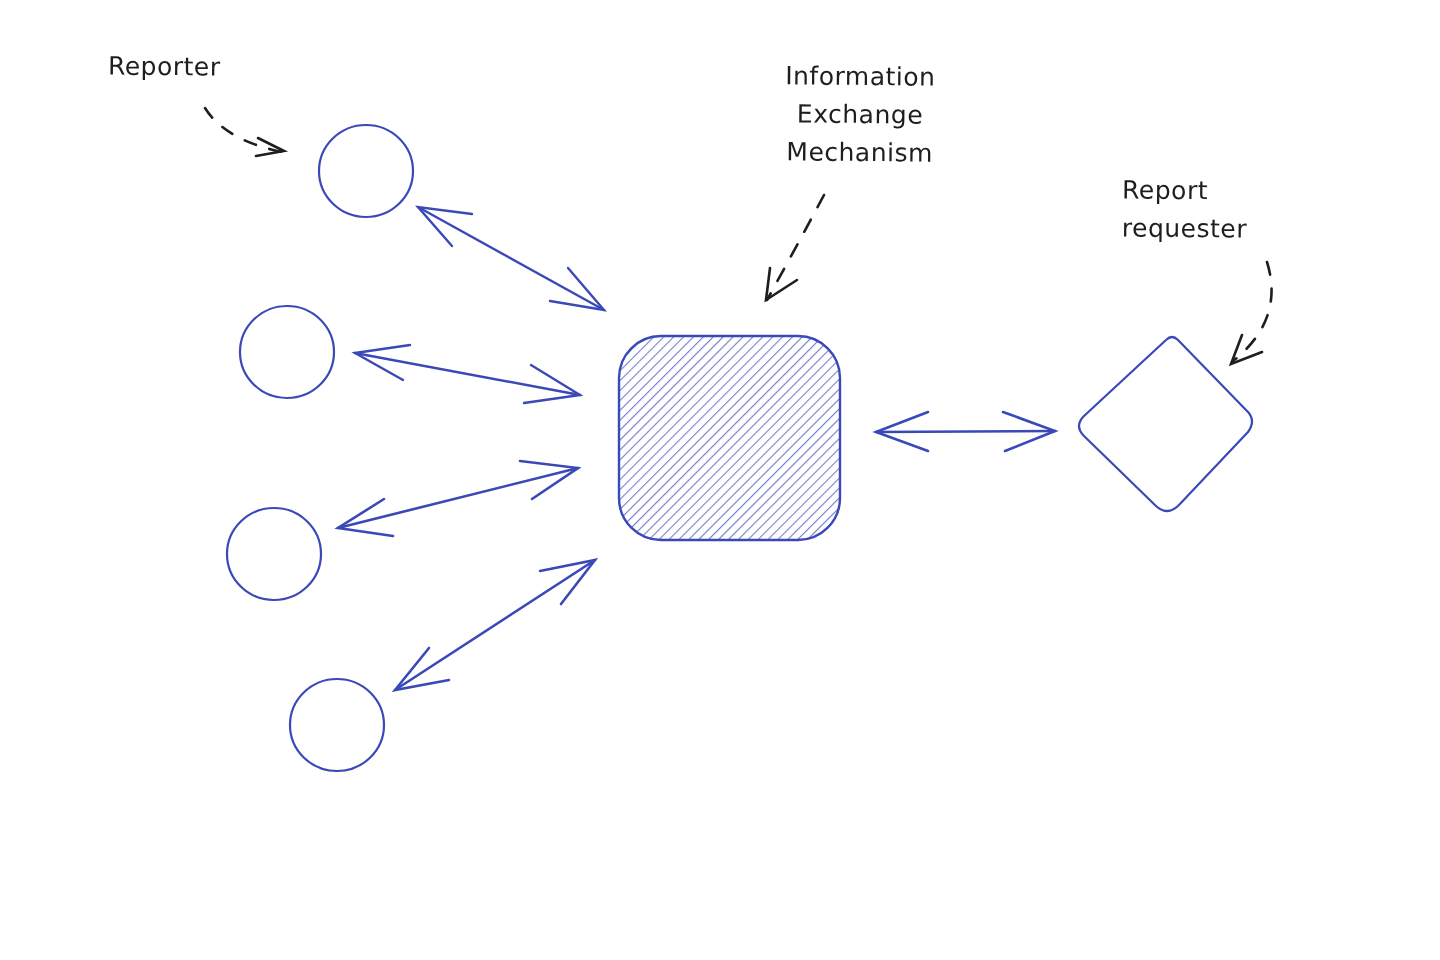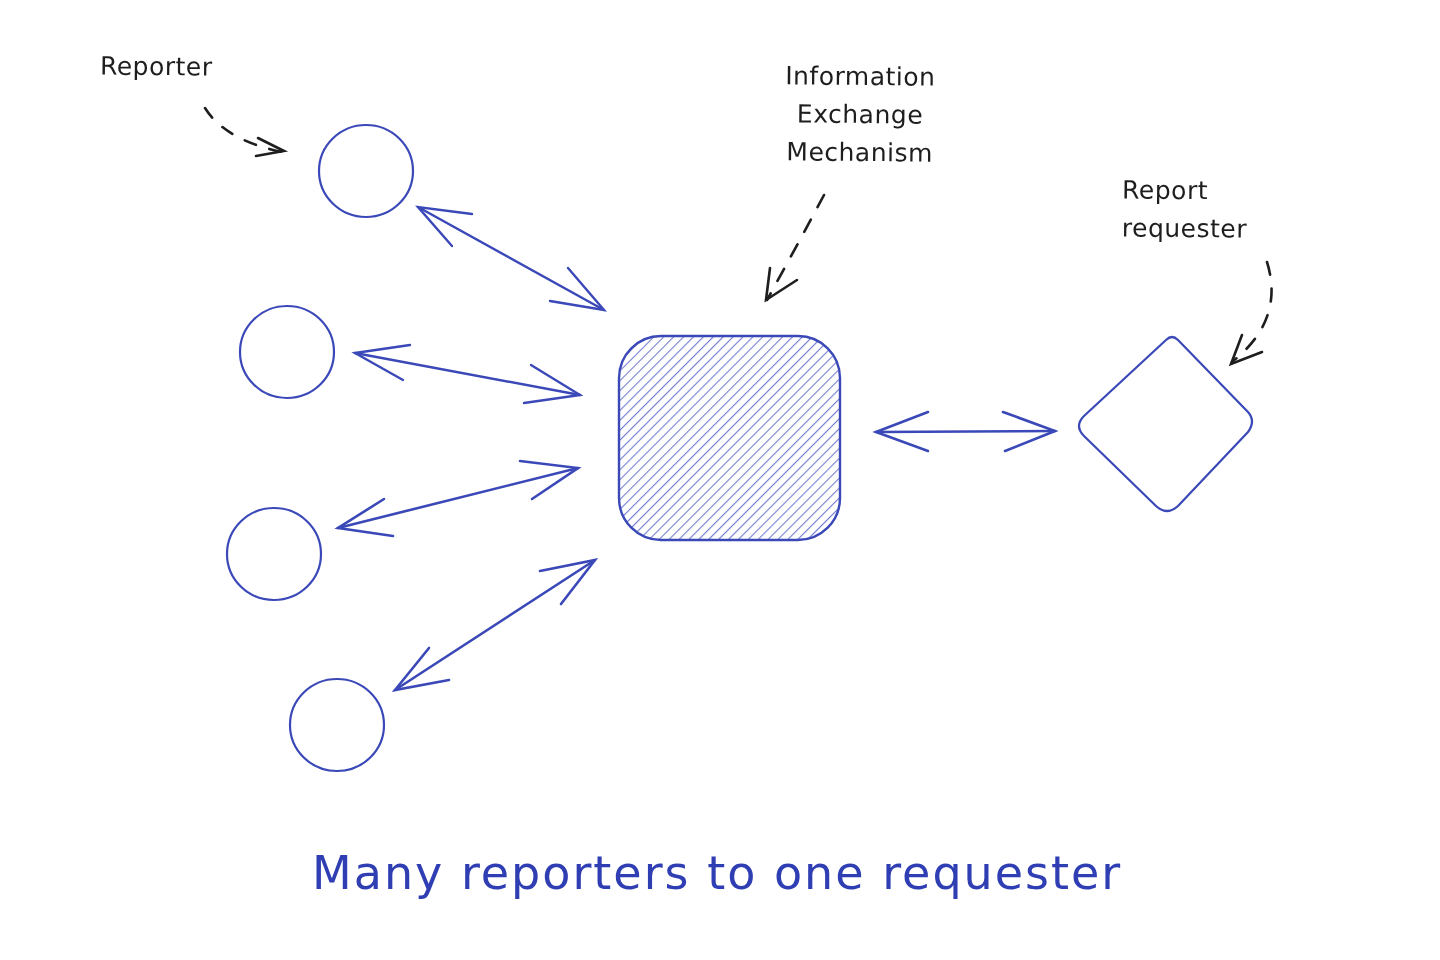--- a/index.html
+++ b/index.html
@@ -27,21 +27,21 @@
       position: absolute;
       font-family: "DejaVu Sans", sans-serif;
       color: #1e1e1e;
       font-size: 25px;
       line-height: 38px;
       text-align: center;
       letter-spacing: 0.5px;
       transform: rotate(0.5deg);
     }
     .label-line { display: block; white-space: nowrap; }
-    #label-reporter { left: 100px; top: 48px; text-align: center; }
+    #label-reporter { left: 108px; top: 48px; text-align: center; }
     #label-iem { left: 760px; top: 58px; width: 200px; }
     #label-requester { left: 1122px; top: 172px; text-align: left; }
     #caption {
       position: absolute;
       left: 312px;
       top: 838px;
       width: 880px;
       font-family: "DejaVu Sans", sans-serif;
       font-size: 46px;
       line-height: 70px;
@@ -131,15 +131,14 @@
     <span class="label-line">Information</span>
     <span class="label-line">Exchange</span>
     <span class="label-line">Mechanism</span>
   </div>
 
   <div id="label-requester" class="label">
     <span class="label-line">Report</span>
     <span class="label-line">requester</span>
   </div>
 
-  <div id="caption">Many reporters to one requester</div>
 
 </div>
 
 </body></html>

